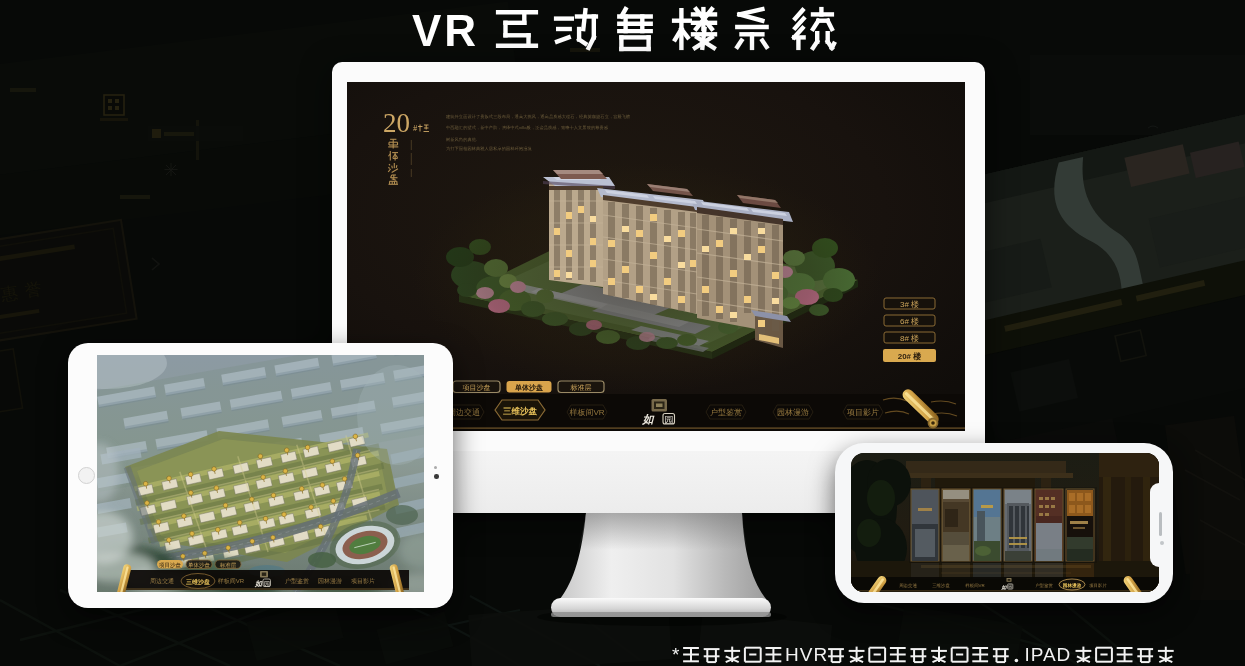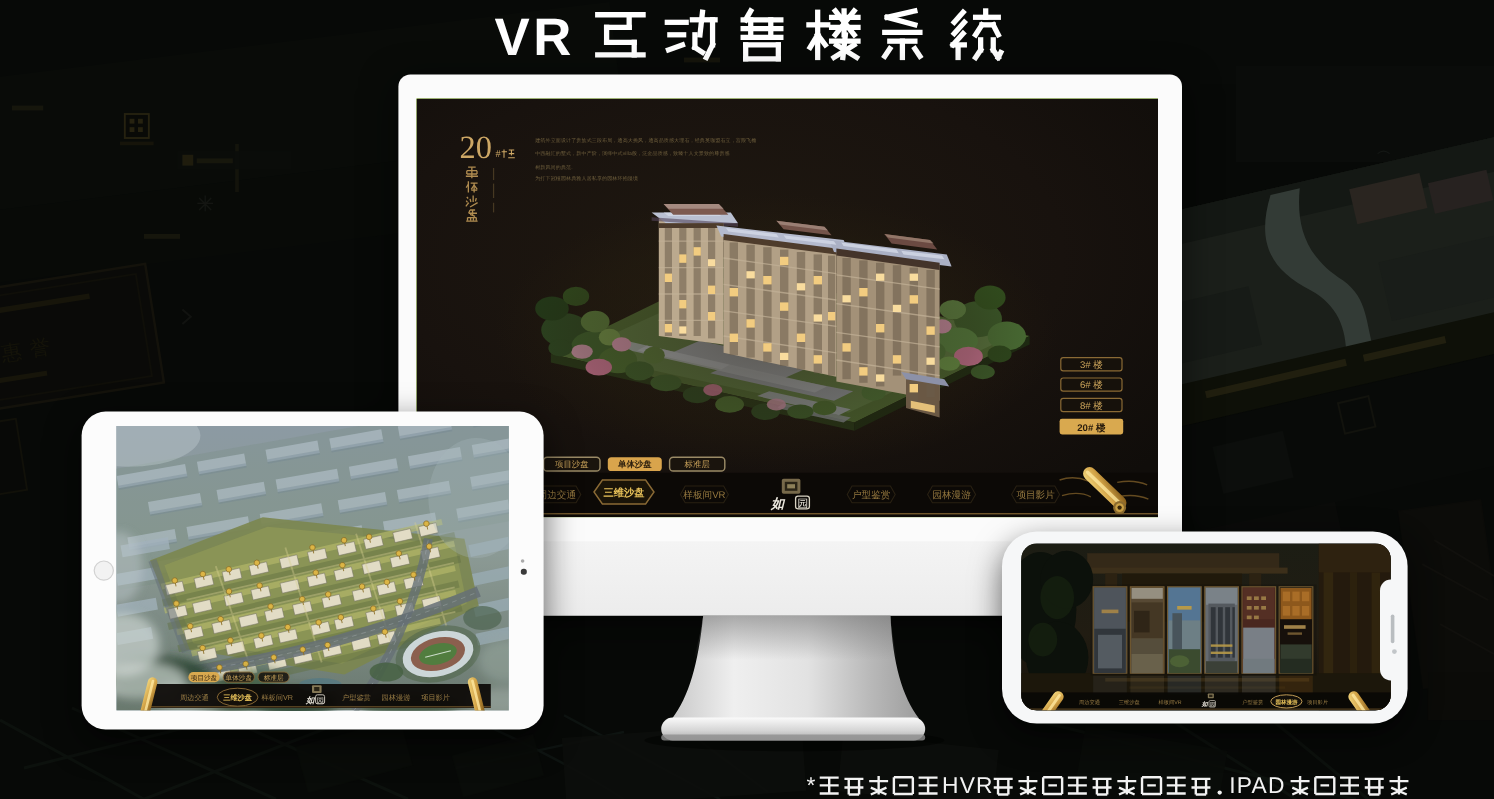--- a/index.html
+++ b/index.html
@@ -232,21 +232,21 @@
 
   <ellipse cx="222" cy="104" rx="125" ry="9" fill="#000" opacity="0.45"></ellipse>
 
   <path d="M146,0 L302,0 C304,40 312,68 326,86 L120,86 C134,68 142,40 146,0 Z" fill="url(#neckg)"></path>
   <path d="M146,0 L302,0 C303,14 305,26 308,37 L138,37 C141,26 144,14 146,0 Z" fill="url(#neckshadow)" opacity="0.55"></path>
 
   <rect x="111" y="85" width="220" height="19" rx="9.5" fill="url(#footg)"></rect>
   <rect x="111" y="99" width="220" height="5" rx="2.5" fill="#8f8f8f" opacity="0.8"></rect>
 </svg>
 
-<div class="abs" style="left:347px;top:82px;width:618px;height:349px;background:#bef264;" id="mscreen">
+<div class="abs" style="left:347px;top:82px;width:618px;height:349px;background:#f9a8d4;" id="mscreen">
 <svg width="618" height="349" viewBox="0 0 618 349">
   <defs>
     <radialGradient id="glowg" cx="0.5" cy="0.5" r="0.5">
       <stop offset="0" stop-color="#2c2316" stop-opacity="0.6"></stop>
       <stop offset="0.7" stop-color="#28200f" stop-opacity="0.3"></stop>
       <stop offset="1" stop-color="#281f0f" stop-opacity="0"></stop>
     </radialGradient>
     <radialGradient id="mbg" cx="0.42" cy="0.38" r="0.75">
       <stop offset="0" stop-color="#1f1810"></stop>
           <stop offset="0.6" stop-color="#18120e"></stop>

